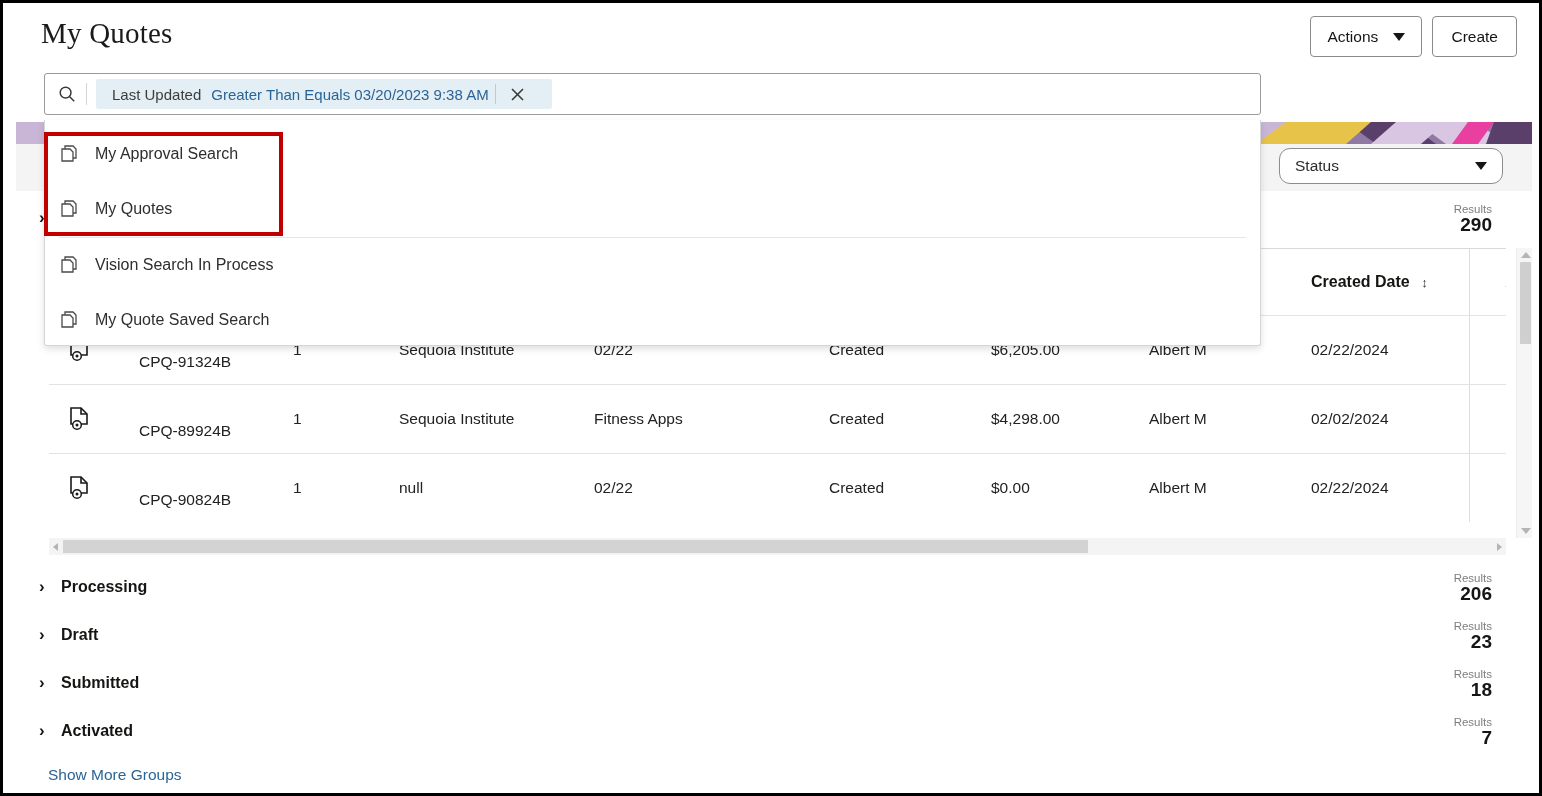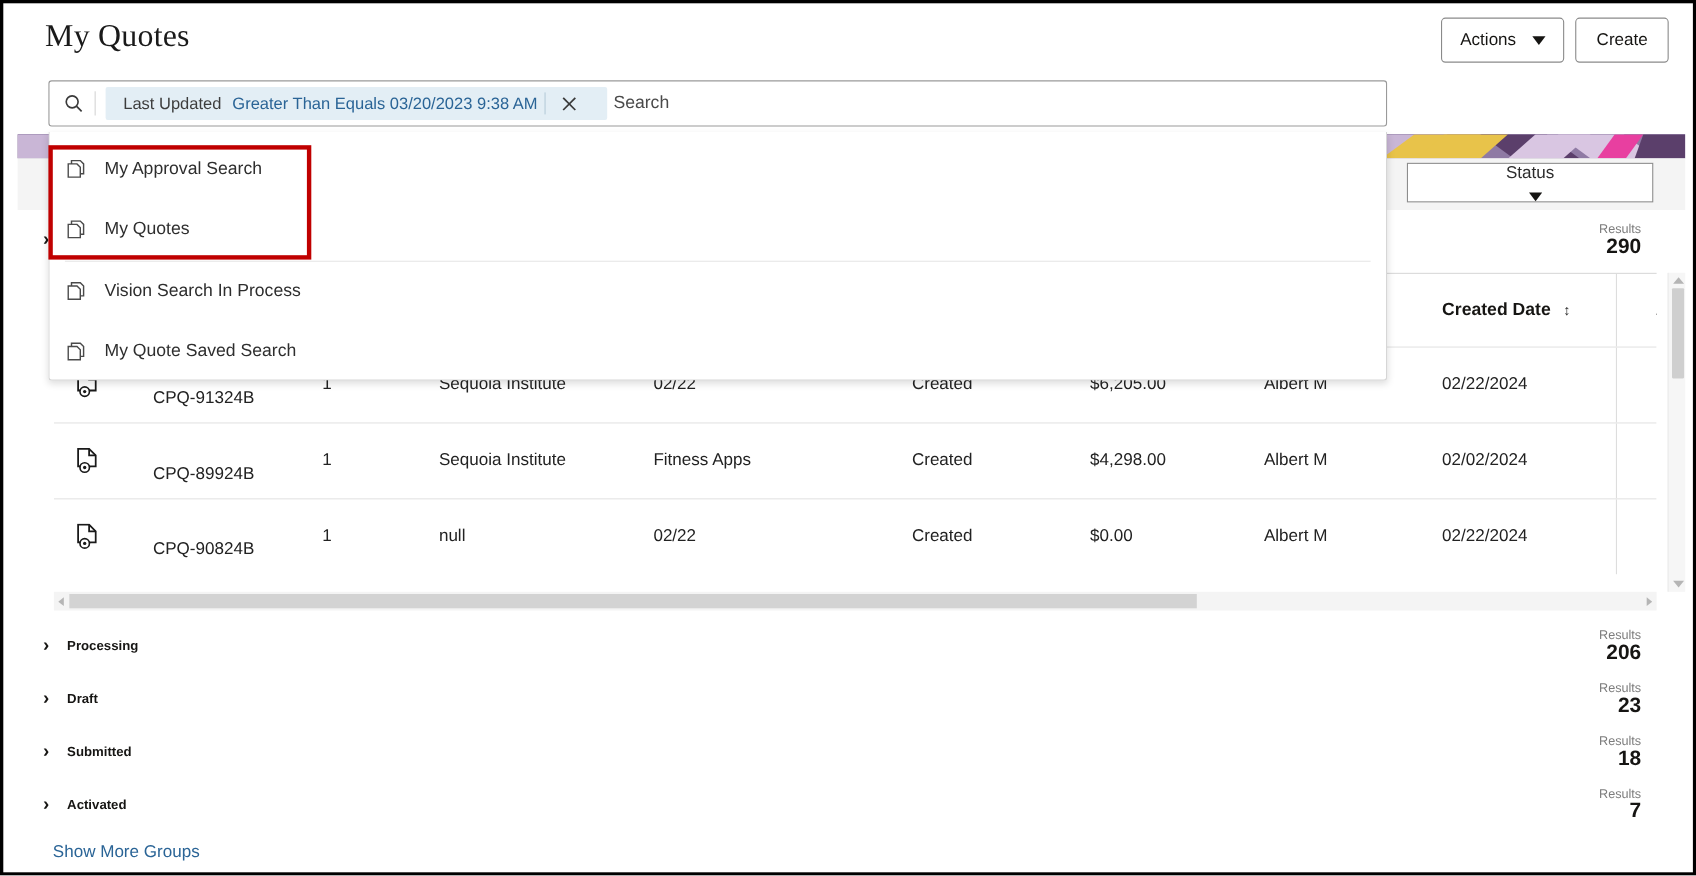--- a/index.html
+++ b/index.html
@@ -121,27 +121,26 @@
     position: absolute;
     left: 13px; top: 141px;
     width: 1516px; height: 47px;
     background: #f4f4f4;
   }
   .status-select {
     position: absolute;
     right: 36px; top: 145px;
     width: 224px; height: 36px;
     border: 1px solid #8d8d8d;
-    border-radius: 0;
+    border-radius: 11px;
     background: #ffffff;
     display: flex; align-items: center; justify-content: space-between;
     padding: 0 15px;
     font-size: 15.5px; color: #2c2c2c;
     cursor: pointer;
-    flex-direction: column;
   }
 
   
   .group-panel {
     position: absolute;
     left: 13px; top: 188px;
     width: 1516px; height: 370px;
     background: #ffffff;
   }
   .results-box {
@@ -219,21 +218,21 @@
 
   
   .cgroup {
     position: absolute;
     left: 13px;
     width: 1516px; height: 48px;
   }
   .cgroup .lbl {
     position: absolute; left: 45px; top: 50%;
     transform: translateY(-50%);
-    font-size: 12px; font-weight: 700; color: #161513;
+    font-size: 16px; font-weight: 700; color: #161513;
   }
   .cgroup .chev {
     position: absolute; left: 23px; top: 50%;
     transform: translateY(-50%);
     font-size: 17px; font-weight: 700; color: #161513;
   }
   .cgroup .res {
     position: absolute; right: 40px; top: 9px;
     text-align: right; line-height: 1.05;
   }
@@ -318,21 +317,20 @@
       <span class="chip-value">Greater Than Equals 03/20/2023 9:38 AM</span>
       <span class="chip-sep"></span>
       <span class="chip-x">
         <svg width="15" height="15" viewBox="0 0 15 15">
           <line x1="2" y1="2" x2="13" y2="13" stroke="#3a3a3a" stroke-width="1.6"></line>
           <line x1="13" y1="2" x2="2" y2="13" stroke="#3a3a3a" stroke-width="1.6"></line>
         </svg>
       </span>
     </span>
 
-    <input class="search-input" type="text" placeholder="Search" style="">
   </div>
 
   <div class="banner">
     <svg width="1516" height="22" viewBox="0 0 1516 22" preserveAspectRatio="none">
       <rect x="0" y="0" width="1516" height="22" fill="#8f7aa4"></rect>
       <polygon points="0,0 120,0 90,22 0,22" fill="#c9b6d6"></polygon>
       <polygon points="60,0 210,0 250,22 100,22" fill="#5b3f6b"></polygon>
       <polygon points="250,0 420,0 460,22 290,22" fill="#7a5f8c"></polygon>
       <polygon points="430,0 560,0 520,22 390,22" fill="#a48fb6"></polygon>
       <polygon points="560,0 700,0 740,22 600,22" fill="#6d5280"></polygon>

